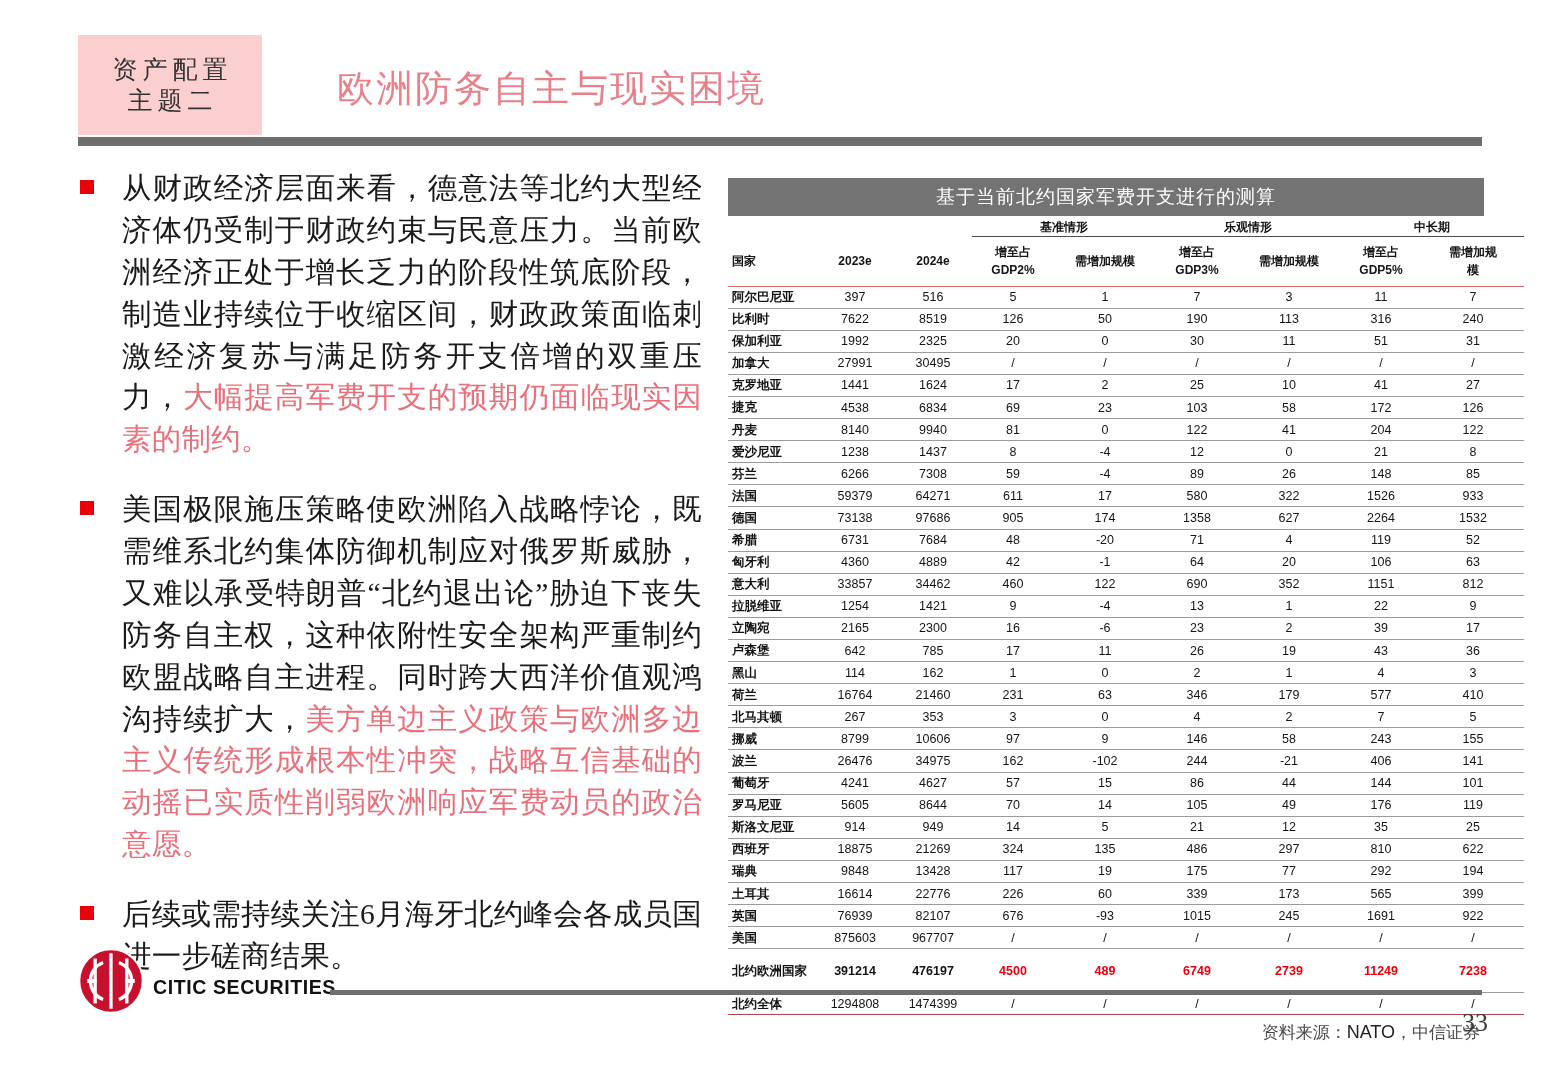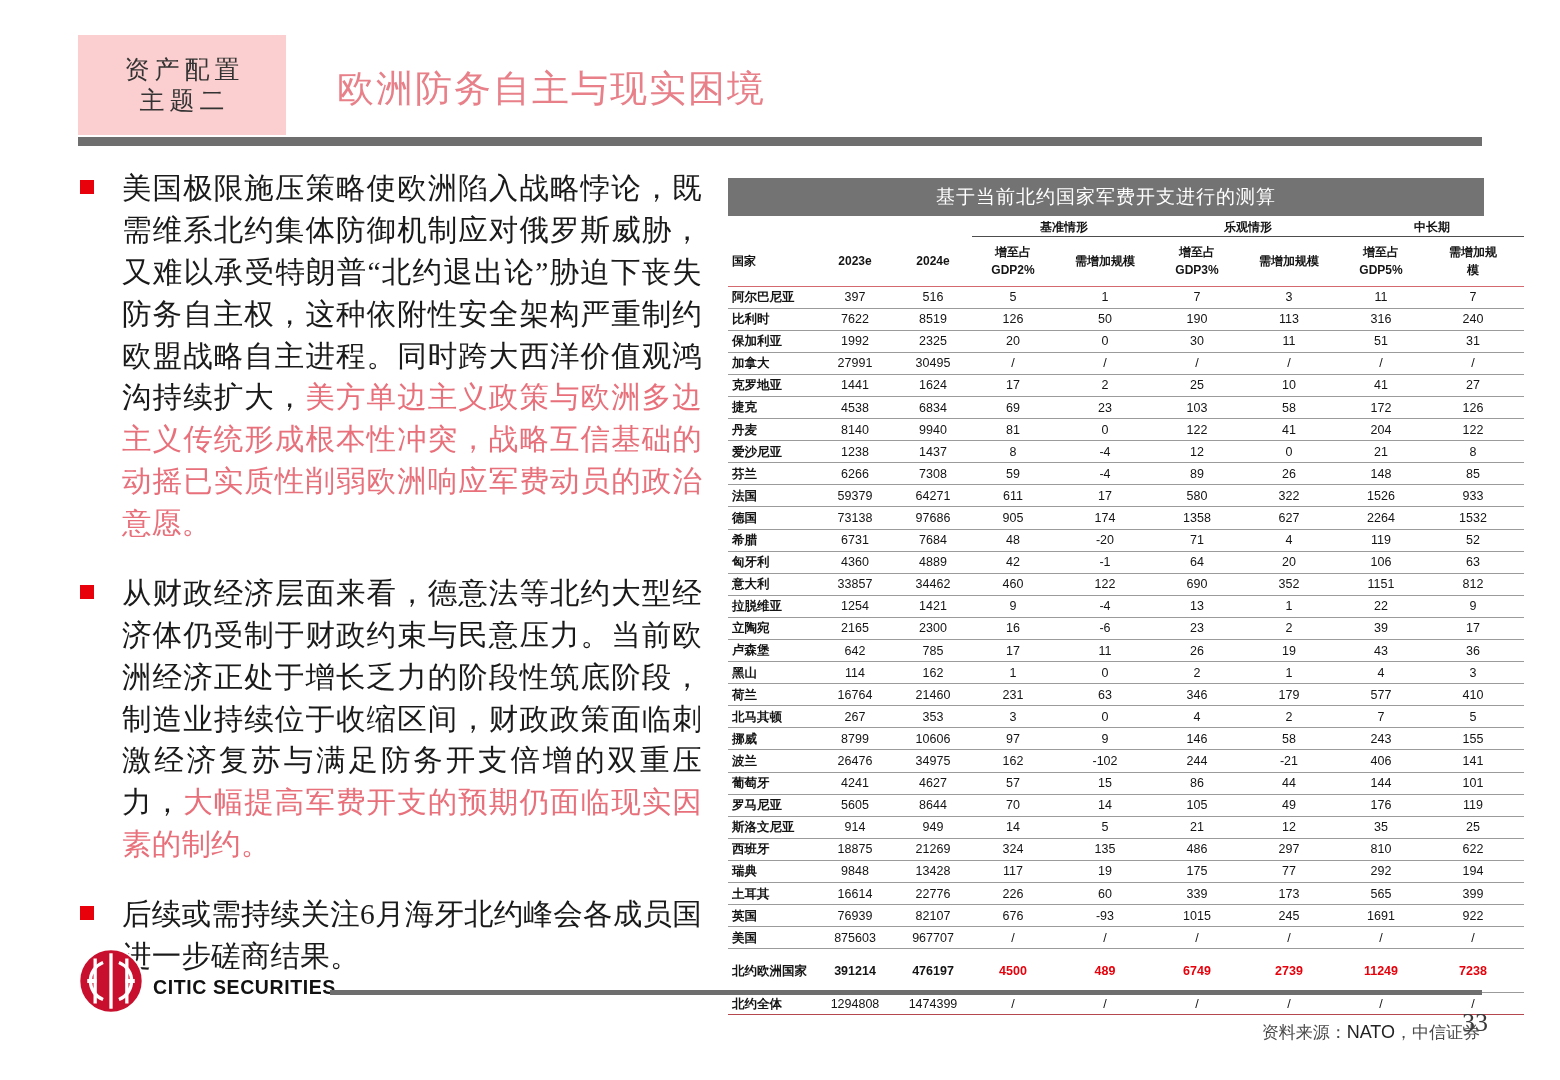--- a/index.html
+++ b/index.html
@@ -13,21 +13,21 @@
   #slide {
     position: relative;
     width: 1560px; height: 1080px;
     background: #ffffff;
   }
 
   
   .hdr-tag {
     position: absolute;
     left: 78px; top: 35px;
-    width: 208px; height: 100px;
+    width: 184px; height: 100px;
     background: #FBCFCF;
     display: flex; flex-direction: column;
     align-items: center; justify-content: center;
   }
   .hdr-tag span {
     color: #333333;
     font-size: 25px;
     letter-spacing: 5px;
     font-family: "Liberation Serif", "DejaVu Serif", serif;
     line-height: 1.25;
@@ -203,25 +203,25 @@
   <div class="hdr-tag">
     <span>资产配置</span>
     <span>主题二</span>
   </div>
   <div class="hdr-title">欧洲防务自主与现实困境</div>
   <div class="hdr-rule"></div>
 
   <div class="left-col">
     <div class="bullet">
       <span class="marker"></span>
-      <p><span>美国极限施压策略使欧洲陷入战略悖论，既需维系北约集体防御机制应对俄罗斯威胁，又难以承受特朗普“北约退出论”胁迫下丧失防务自主权，这种依附性安全架构严重制约欧盟战略自主进程。同时跨大西洋价值观鸿沟持续扩大，</span><span class="hl">美方单边主义政策与欧洲多边主义传统形成根本性冲突，战略互信基础的动摇已实质性削弱欧洲响应军费动员的政治意愿。</span></p>
+      <p><span>从财政经济层面来看，德意法等北约大型经济体仍受制于财政约束与民意压力。当前欧洲经济正处于增长乏力的阶段性筑底阶段，制造业持续位于收缩区间，财政政策面临刺激经济复苏与满足防务开支倍增的双重压力，</span><span class="hl">大幅提高军费开支的预期仍面临现实因素的制约。</span></p>
     </div>
     <div class="bullet">
       <span class="marker"></span>
-      <p><span>从财政经济层面来看，德意法等北约大型经济体仍受制于财政约束与民意压力。当前欧洲经济正处于增长乏力的阶段性筑底阶段，制造业持续位于收缩区间，财政政策面临刺激经济复苏与满足防务开支倍增的双重压力，</span><span class="hl">大幅提高军费开支的预期仍面临现实因素的制约。</span></p>
+      <p><span>美国极限施压策略使欧洲陷入战略悖论，既需维系北约集体防御机制应对俄罗斯威胁，又难以承受特朗普“北约退出论”胁迫下丧失防务自主权，这种依附性安全架构严重制约欧盟战略自主进程。同时跨大西洋价值观鸿沟持续扩大，</span><span class="hl">美方单边主义政策与欧洲多边主义传统形成根本性冲突，战略互信基础的动摇已实质性削弱欧洲响应军费动员的政治意愿。</span></p>
     </div>
     <div class="bullet">
       <span class="marker"></span>
       <p><span>后续或需持续关注6月海牙北约峰会各成员国进一步磋商结果。</span></p>
     </div>
   </div>
 
   <div class="card">
     <div class="card-title">基于当前北约国家军费开支进行的测算</div>
 

